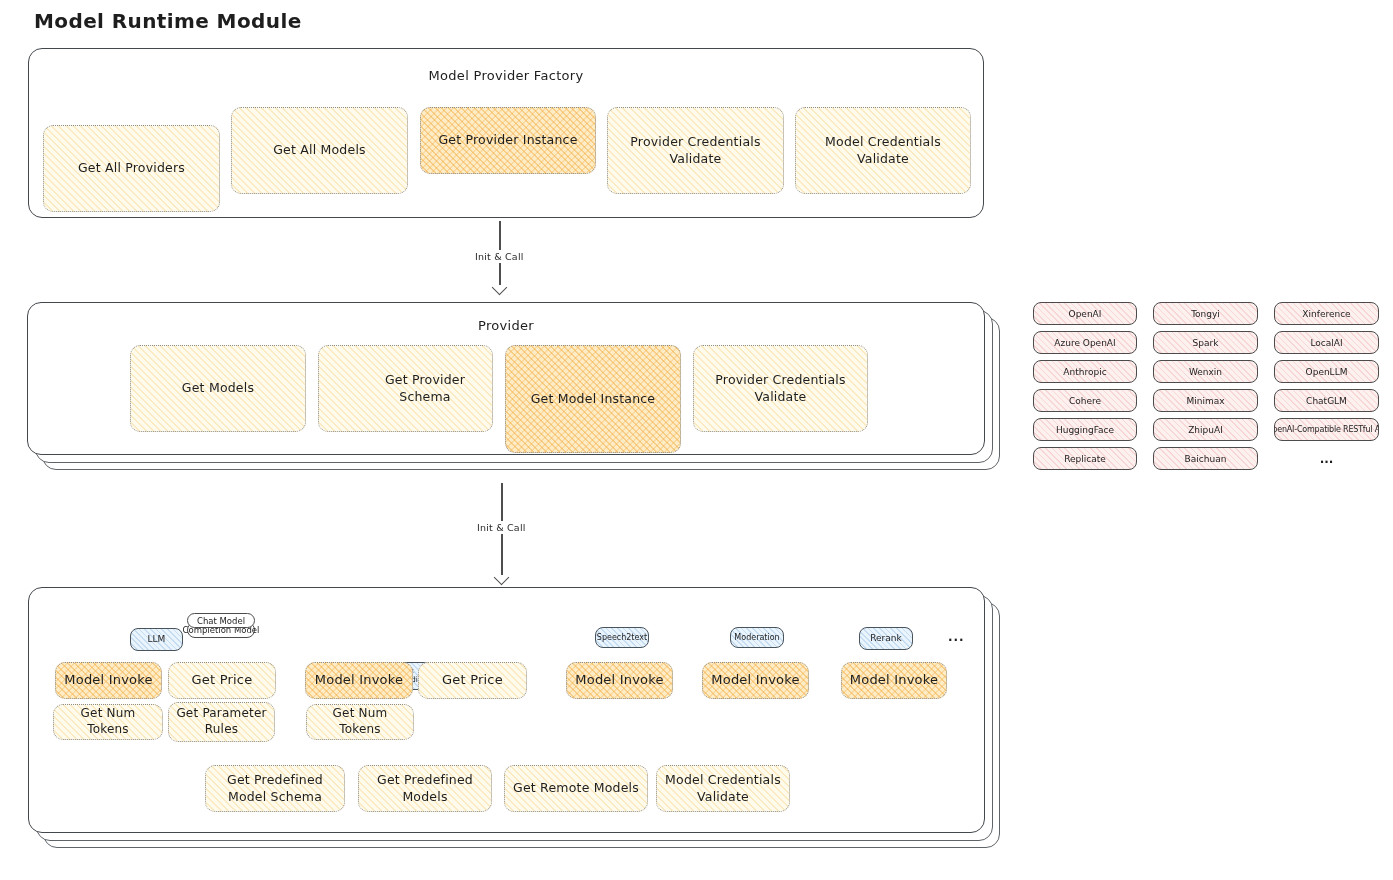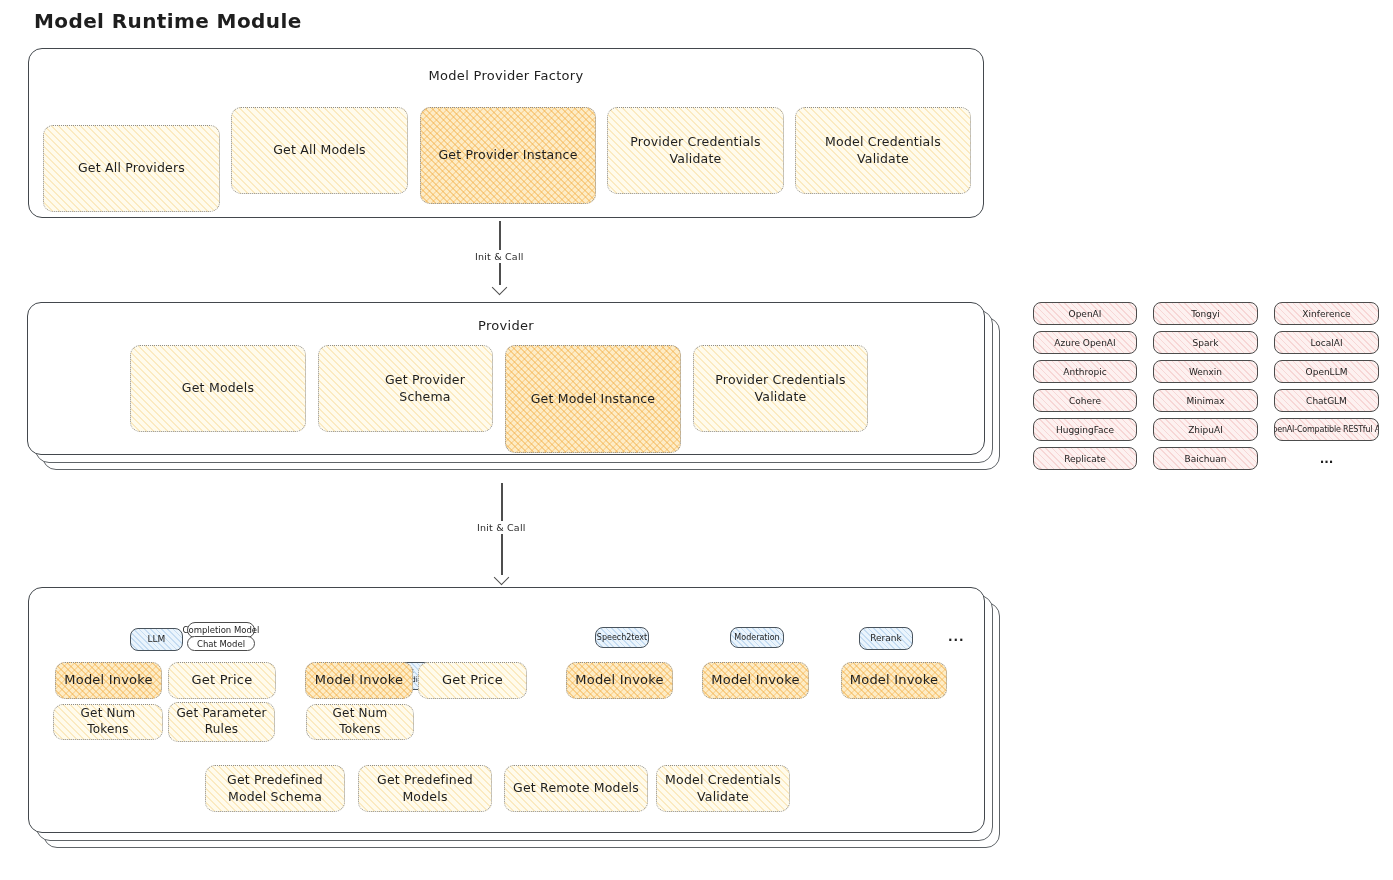--- a/index.html
+++ b/index.html
@@ -49,21 +49,21 @@
 
 <div class="canvas">
 
   <div class="page-title">Model Runtime Module</div>
 
   <div class="container" style="left:28px;top:48px;width:956px;height:170px;"></div>
   <div class="container-title" style="left:28px;top:68px;width:956px;">Model Provider Factory</div>
 
   <div class="btn light" style="left:43px;top:107px;width:177px;height:87px;margin-top:18px;">Get All Providers</div>
   <div class="btn light" style="left:231px;top:107px;width:177px;height:87px;">Get All Models</div>
-  <div class="btn hl" style="left:420px;top:107px;width:176px;height:97px;">Get Provider Instance</div>
+  <div class="btn hl" style="left:420px;top:107px;width:176px;height:67px;">Get Provider Instance</div>
   <div class="btn light" style="left:607px;top:107px;width:177px;height:87px;">Provider Credentials Validate</div>
   <div class="btn light" style="left:795px;top:107px;width:176px;height:87px;">Model Credentials Validate</div>
 
   <div class="arrow-line" style="left:499px;top:221px;height:64px;"></div>
   <div class="arrow-head" style="left:494px;top:282px;"></div>
   <div class="arrow-label" style="left:471px;top:250px;">Init &amp; Call</div>
 
   <div class="stack" style="left:42px;top:317px;width:958px;height:153px;"></div>
   <div class="stack" style="left:35px;top:310px;width:958px;height:153px;"></div>
   <div class="container" style="left:27px;top:302px;width:958px;height:153px;"></div>
@@ -98,21 +98,21 @@
   <div class="arrow-line" style="left:501px;top:483px;height:92px;"></div>
   <div class="arrow-head" style="left:496px;top:572px;"></div>
   <div class="arrow-label" style="left:473px;top:521px;">Init &amp; Call</div>
 
   <div class="stack" style="left:43px;top:602px;width:957px;height:246px;"></div>
   <div class="stack" style="left:36px;top:595px;width:957px;height:246px;"></div>
   <div class="container" style="left:28px;top:587px;width:957px;height:246px;"></div>
 
   <div class="tag-blue" style="left:130px;top:628px;width:53px;height:23px;">LLM</div>
   <div class="tag-white" style="left:187px;top:622px;width:68px;height:16px;">Completion Model</div>
-  <div class="tag-white" style="left:187px;top:636px;width:68px;height:15px;">Chat Model</div>
+  <div class="tag-white" style="left:187px;top:613px;width:68px;height:15px;">Chat Model</div>
   <div class="tag-blue" style="left:379px;top:624px;width:54px;height:28px;font-size:7.5px;padding:0 16px;margin-top:38px;">Text Embedding</div>
   <div class="tag-blue" style="left:595px;top:627px;width:54px;height:21px;font-size:8px;">Speech2text</div>
   <div class="tag-blue" style="left:730px;top:627px;width:54px;height:21px;font-size:8px;">Moderation</div>
   <div class="tag-blue" style="left:859px;top:627px;width:54px;height:23px;">Rerank</div>
   <div class="ellipsis" style="left:948px;top:630px;">...</div>
 
   <div class="btn hl" style="left:55px;top:662px;width:107px;height:37px;font-size:13px;">Model Invoke</div>
   <div class="btn light" style="left:168px;top:662px;width:108px;height:37px;font-size:13px;">Get Price</div>
   <div class="btn hl" style="left:305px;top:662px;width:108px;height:37px;font-size:13px;">Model Invoke</div>
   <div class="btn light" style="left:418px;top:662px;width:109px;height:37px;font-size:13px;">Get Price</div>

